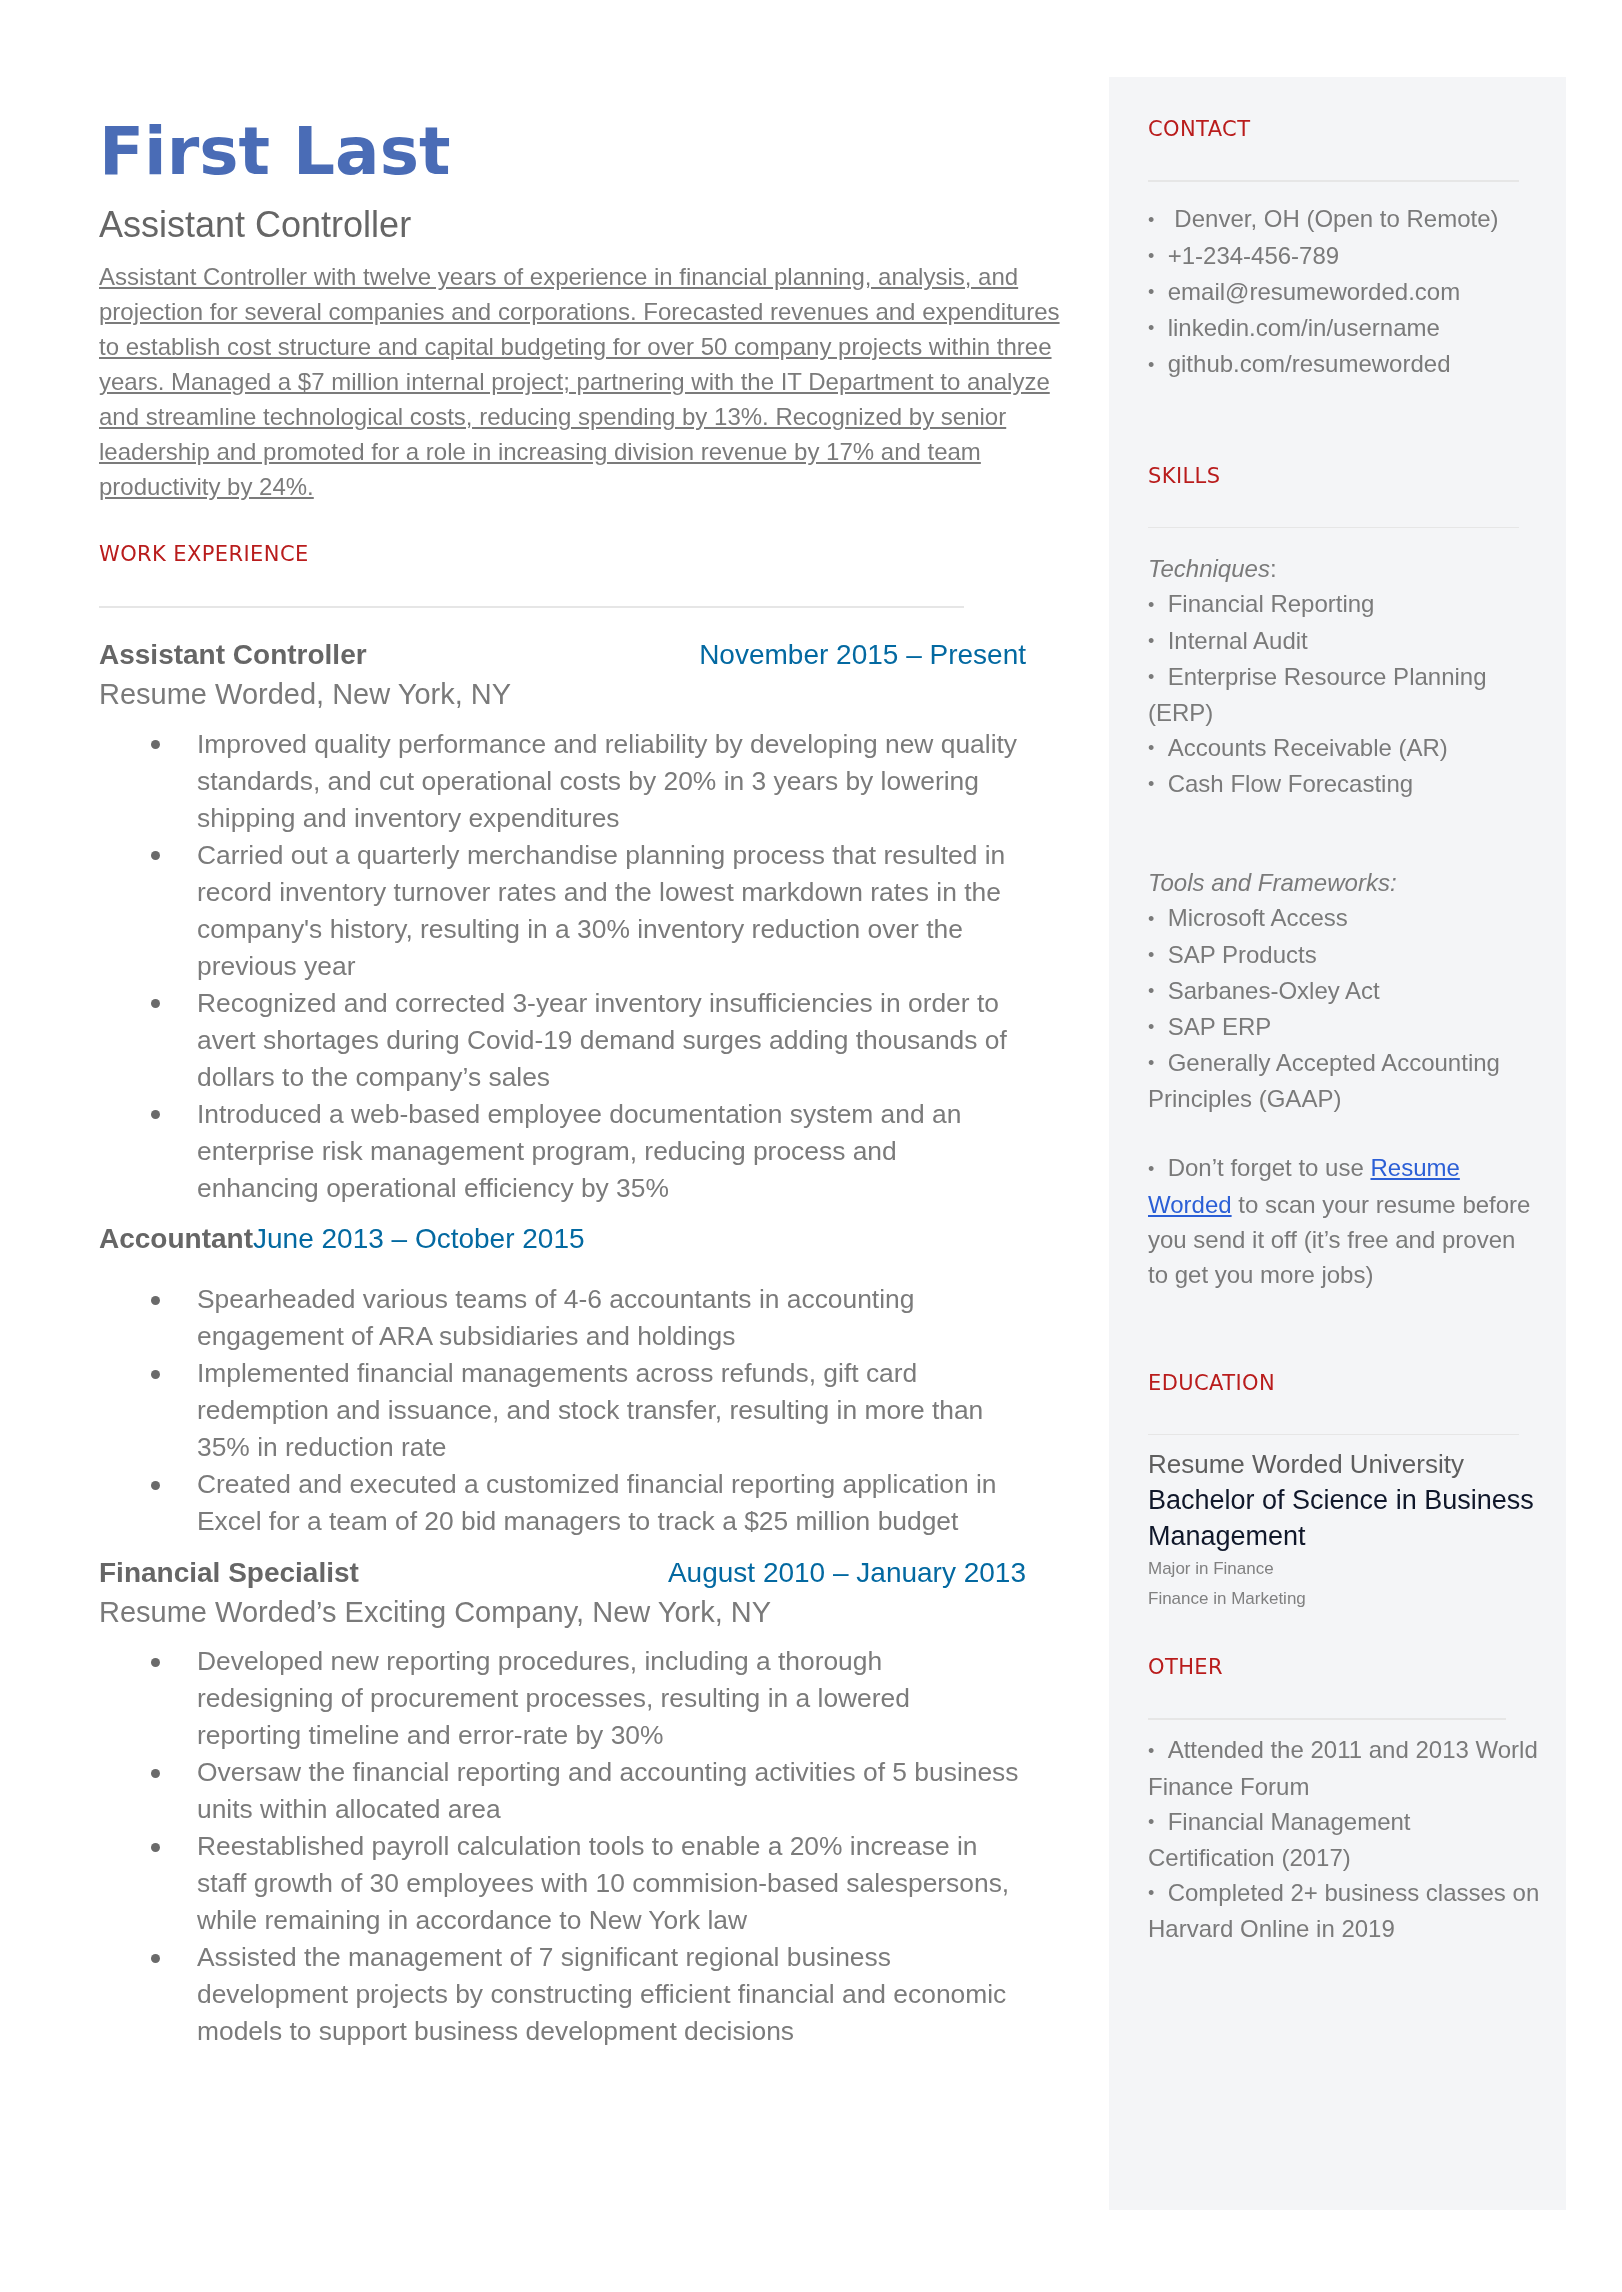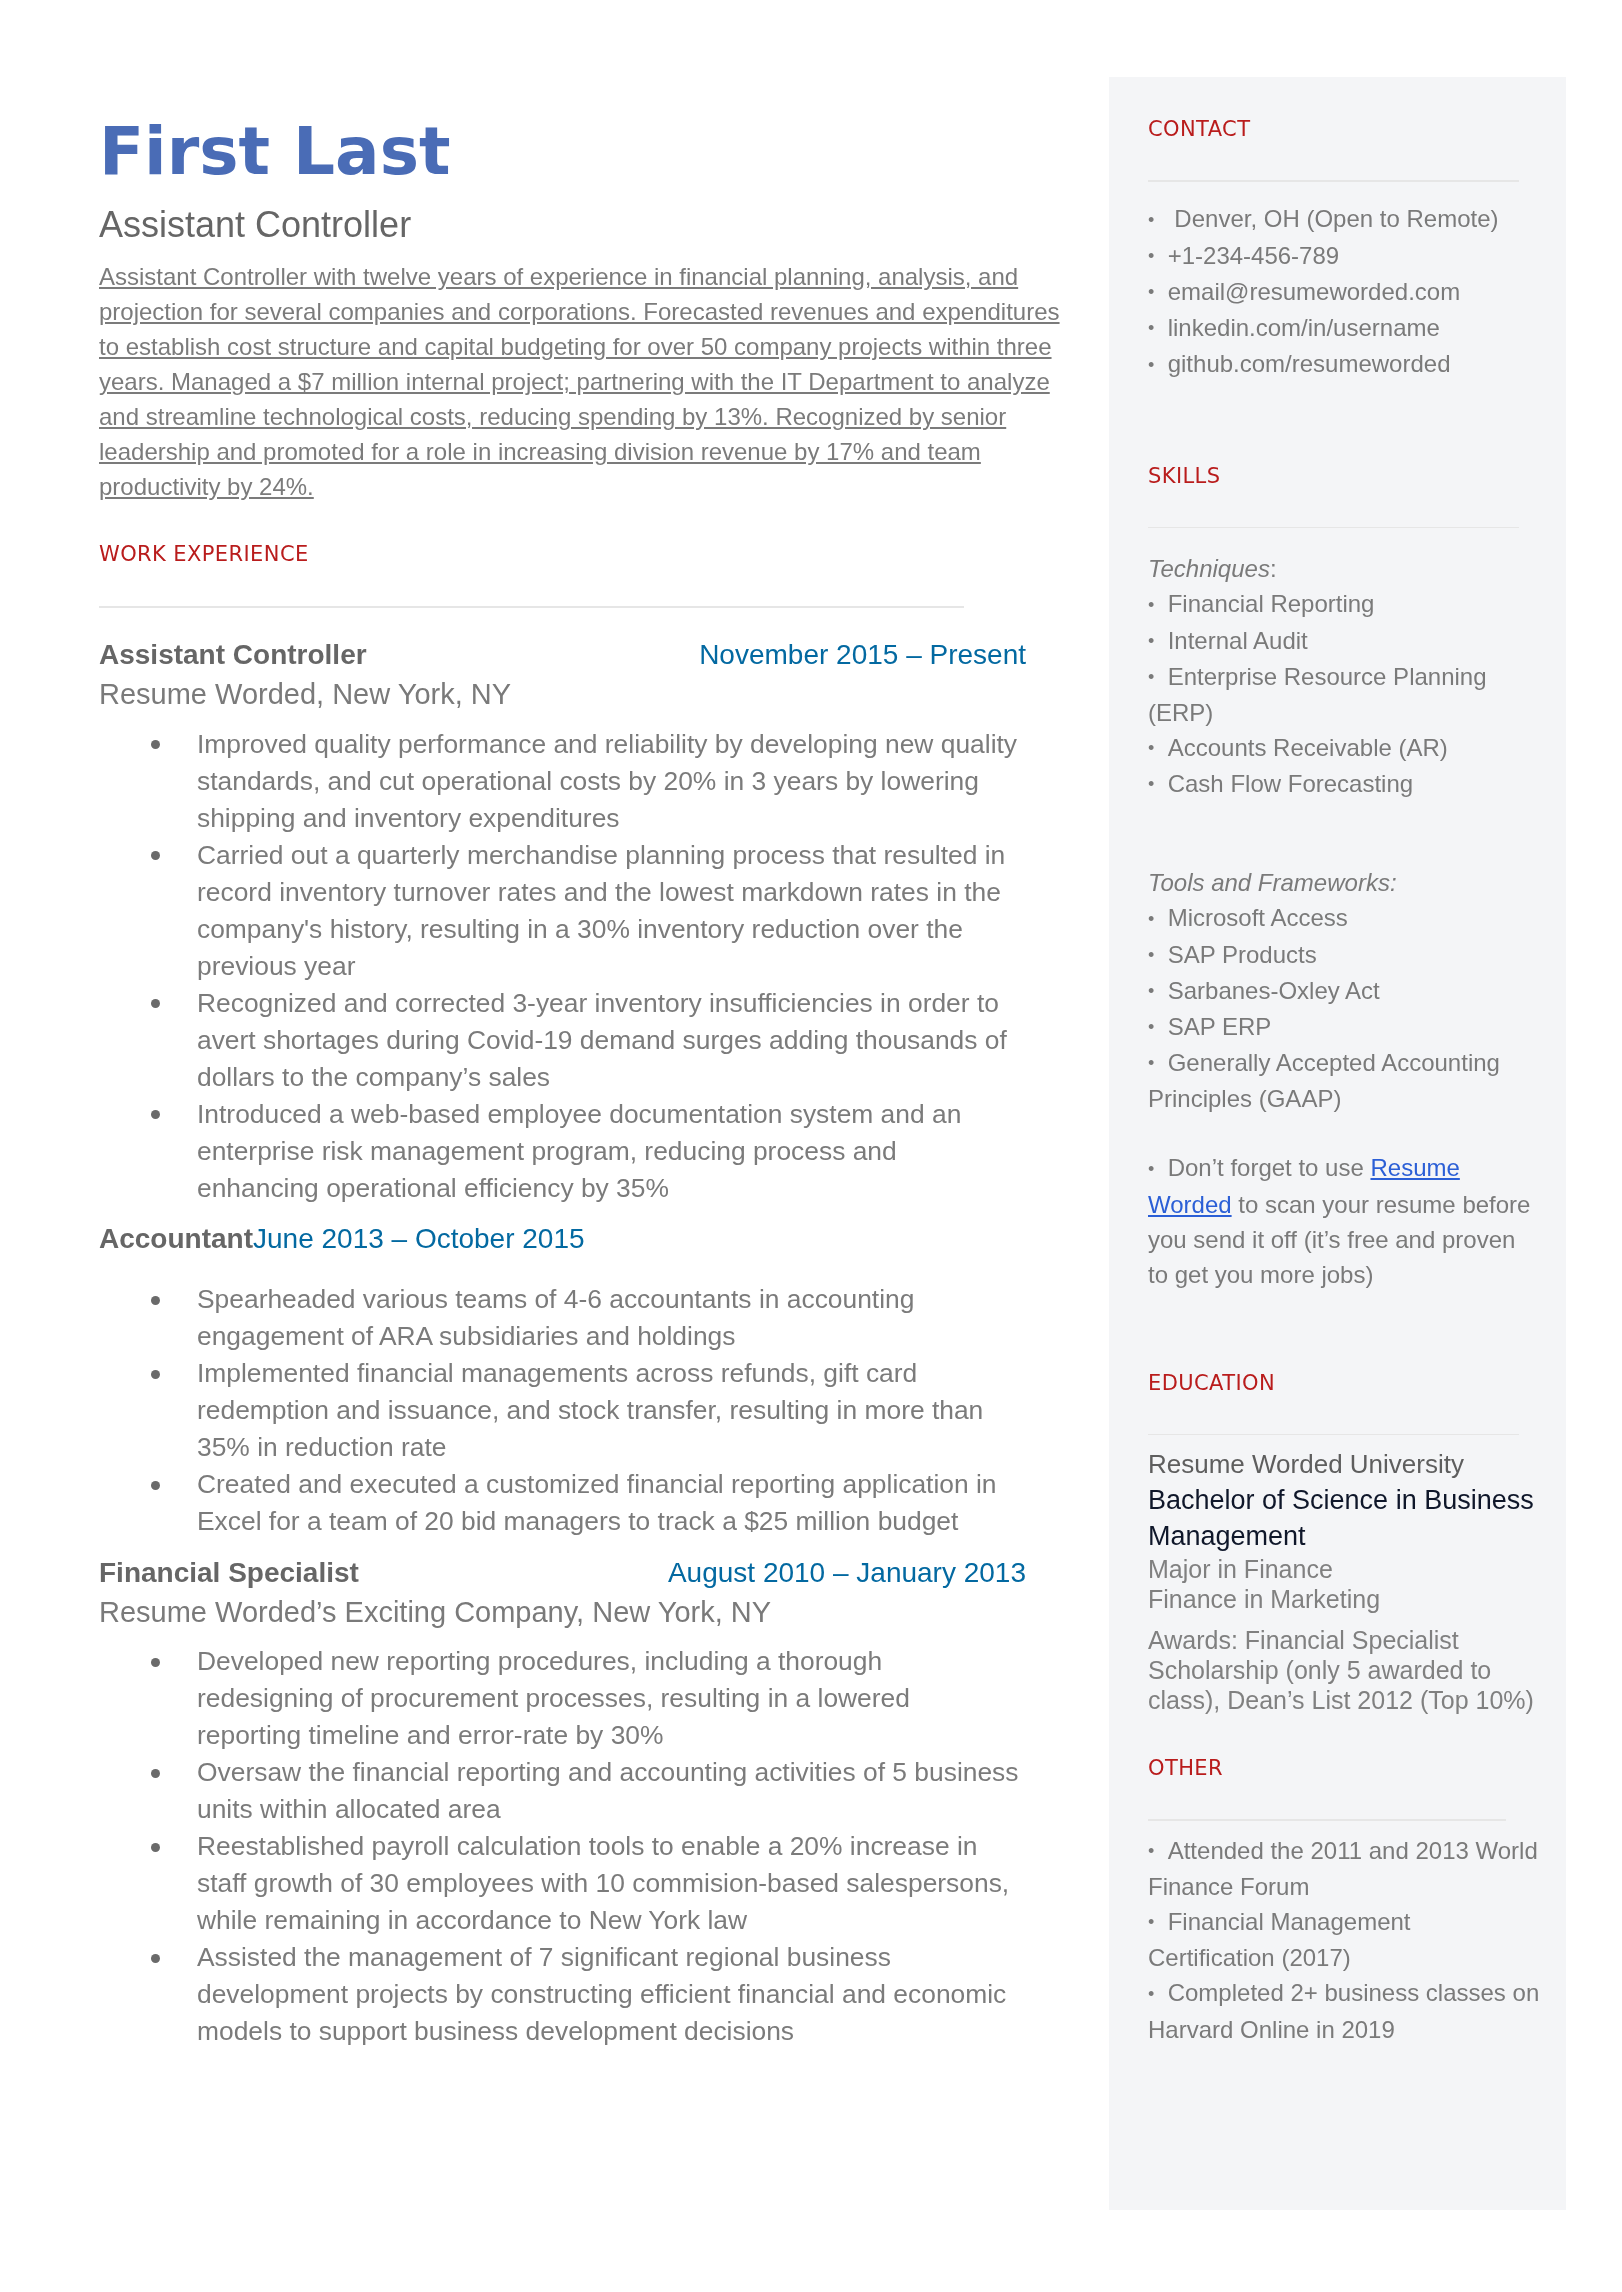--- a/index.html
+++ b/index.html
@@ -29,21 +29,21 @@
   .sidebar { position: absolute; left: 1109px; top: 77px; width: 457px; height: 2133px;
              background: #f4f5f7; }
   .side-inner { position: absolute; left: 39px; top: 38px; width: 394px; }
   .sidebar .rule { width: 371px; margin-top: 36px; }
   .sitems { font-size: 24px; line-height: 35px; color: #7a7a7a; }
   .sitem .dot { display: inline-block; width: 19.7px; font-size: 18px; vertical-align: 1.8px; }
   .ital { font-style: italic; }
   a.link { color: #2b5fd6; text-decoration: underline; }
   .edu-school { font-size: 26px; color: #5e5e5e; line-height: 36px; }
   .edu-degree { font-size: 27px; color: #0f172a; line-height: 36px; }
-  .edu-small { font-size: 25px; color: #808080; line-height: 30px; }
+  .edu-small { font-size: 17px; color: #808080; line-height: 30px; }
 </style>
 </head>
 <body>
 
 <div class="main">
   <div class="name">First Last</div>
   <div class="subtitle">Assistant Controller</div>
   <div class="summary">Assistant Controller with twelve years of experience in financial planning, analysis, and projection for several companies and corporations. Forecasted revenues and expenditures to establish cost structure and capital budgeting for over 50 company projects within three years. Managed a $7 million internal project; partnering with the IT Department to analyze and streamline technological costs, reducing spending by 13%. Recognized by senior leadership and promoted for a role in increasing division revenue by 17% and team productivity by 24%.</div>
 
   <div class="sec-title" style="margin-top:36px">WORK EXPERIENCE</div>
@@ -125,21 +125,20 @@
       <div class="sitem"><span class="dot">•</span><span>Don’t forget to use </span><a class="link">Resume Worded</a><span> to scan your resume before you send it off (it’s free and proven to get you more jobs)</span></div>
     </div>
 
     <div class="sec-title" style="margin-top:77px">EDUCATION</div>
     <div class="rule"></div>
     <div style="margin-top:10.7px">
       <div class="edu-school">Resume Worded University</div>
       <div class="edu-degree">Bachelor of Science in Business Management</div>
       <div class="edu-small">Major in Finance</div>
       <div class="edu-small">Finance in Marketing</div>
-      <div class="edu-small" style="margin-top:10.7px">Awards: Financial Specialist Scholarship (only 5 awarded to class), Dean’s List 2012 (Top 10%)</div>
     </div>
 
     <div class="sec-title" style="margin-top:39px">OTHER</div>
     <div class="rule" style="width:358px"></div>
     <div class="sitems" style="margin-top:12.5px">
       <div class="sitem"><span class="dot">•</span><span>Attended the 2011 and 2013 World Finance Forum</span></div>
       <div class="sitem"><span class="dot">•</span><span>Financial Management Certification (2017)</span></div>
       <div class="sitem"><span class="dot">•</span><span>Completed 2+ business classes on Harvard Online in 2019</span></div>
     </div>
   </div>

